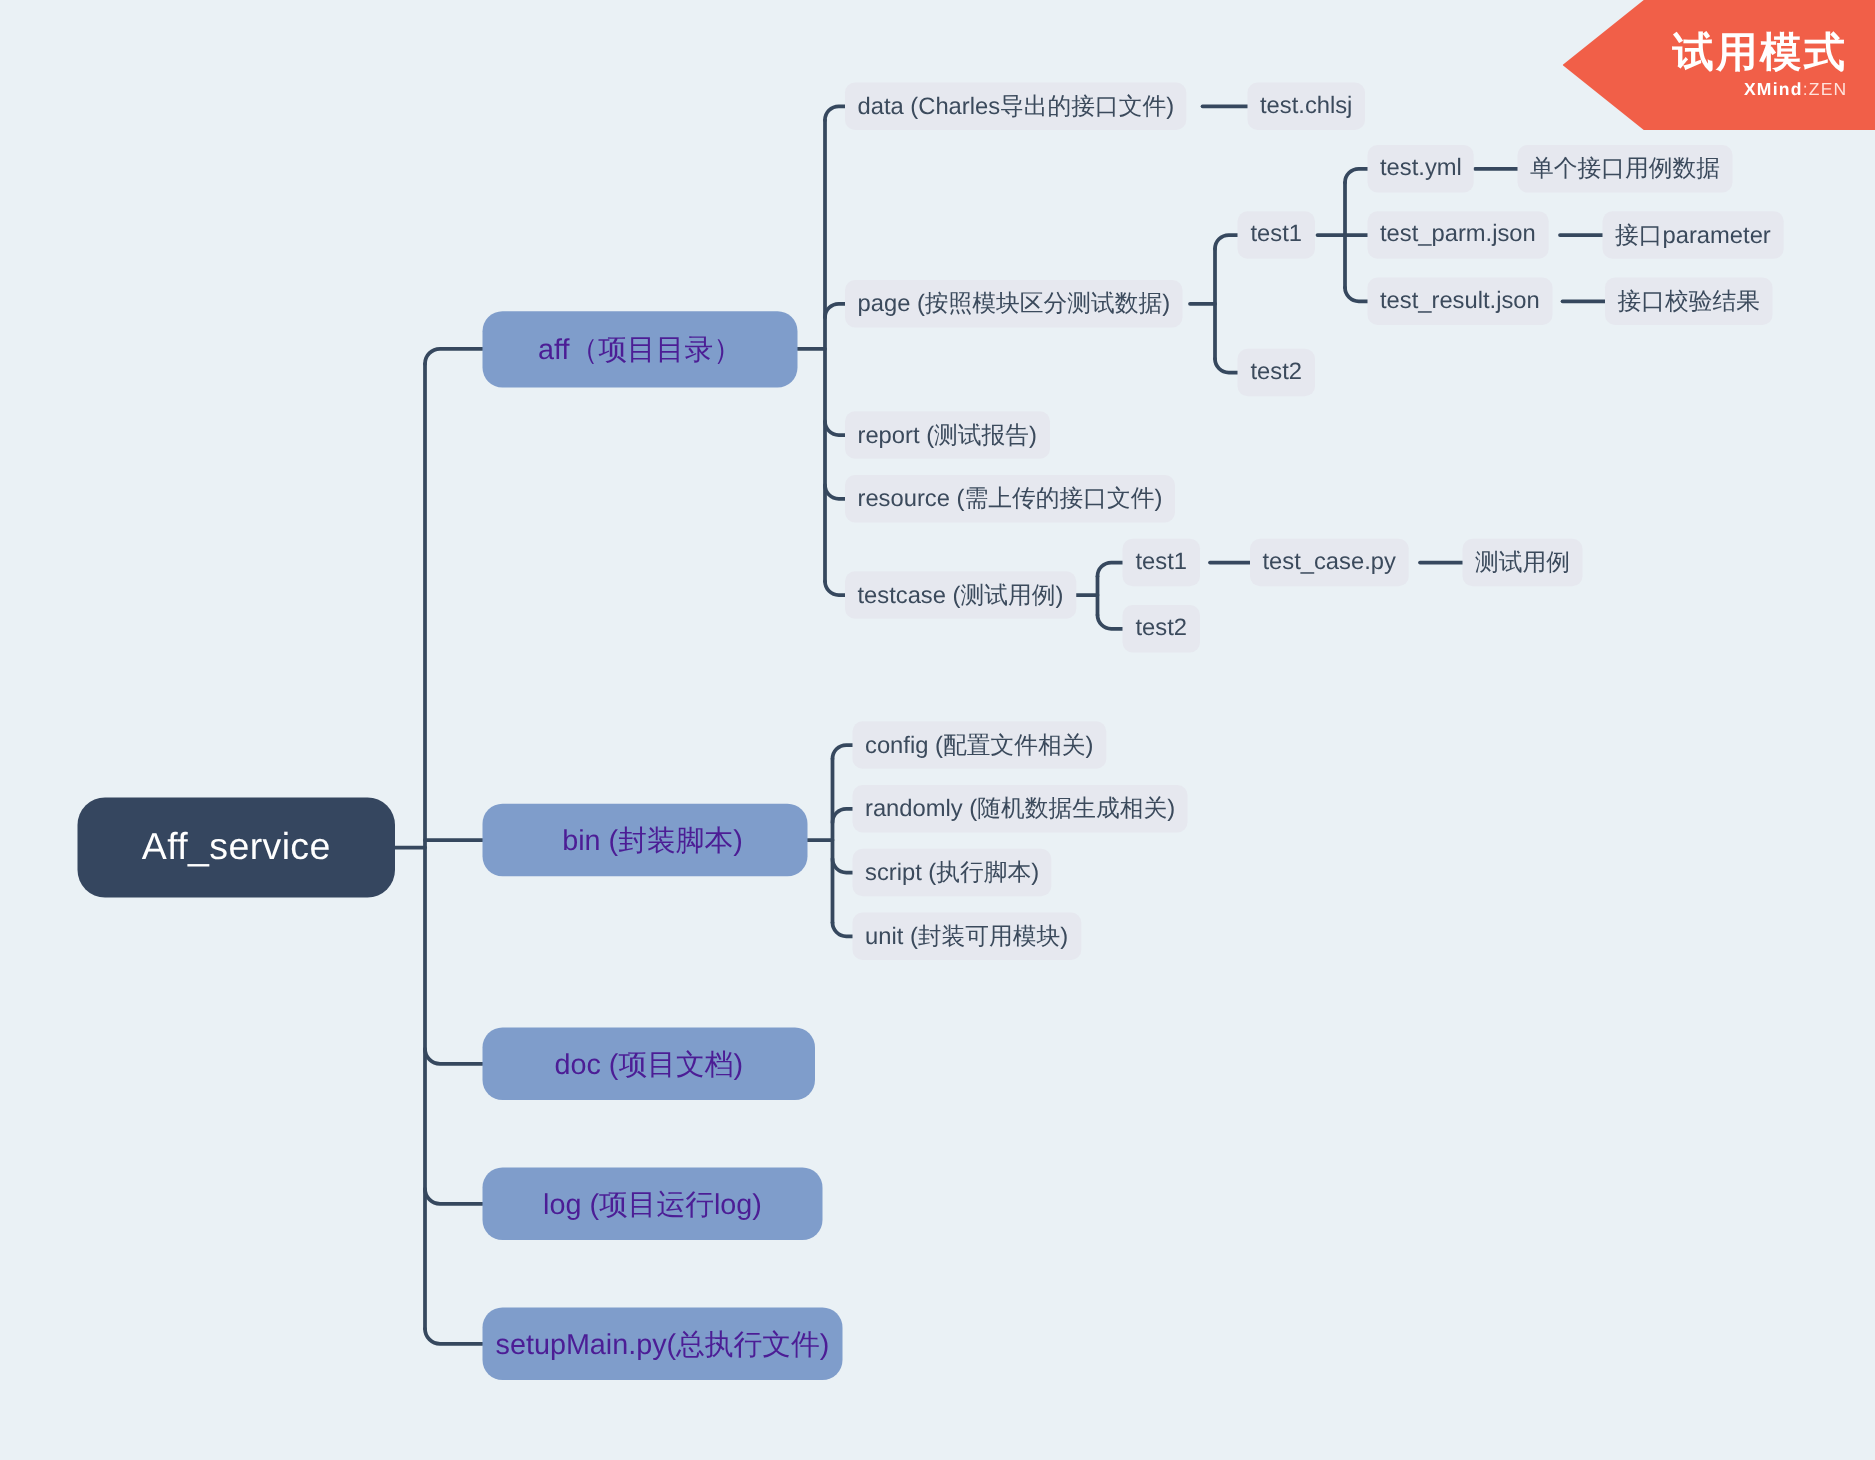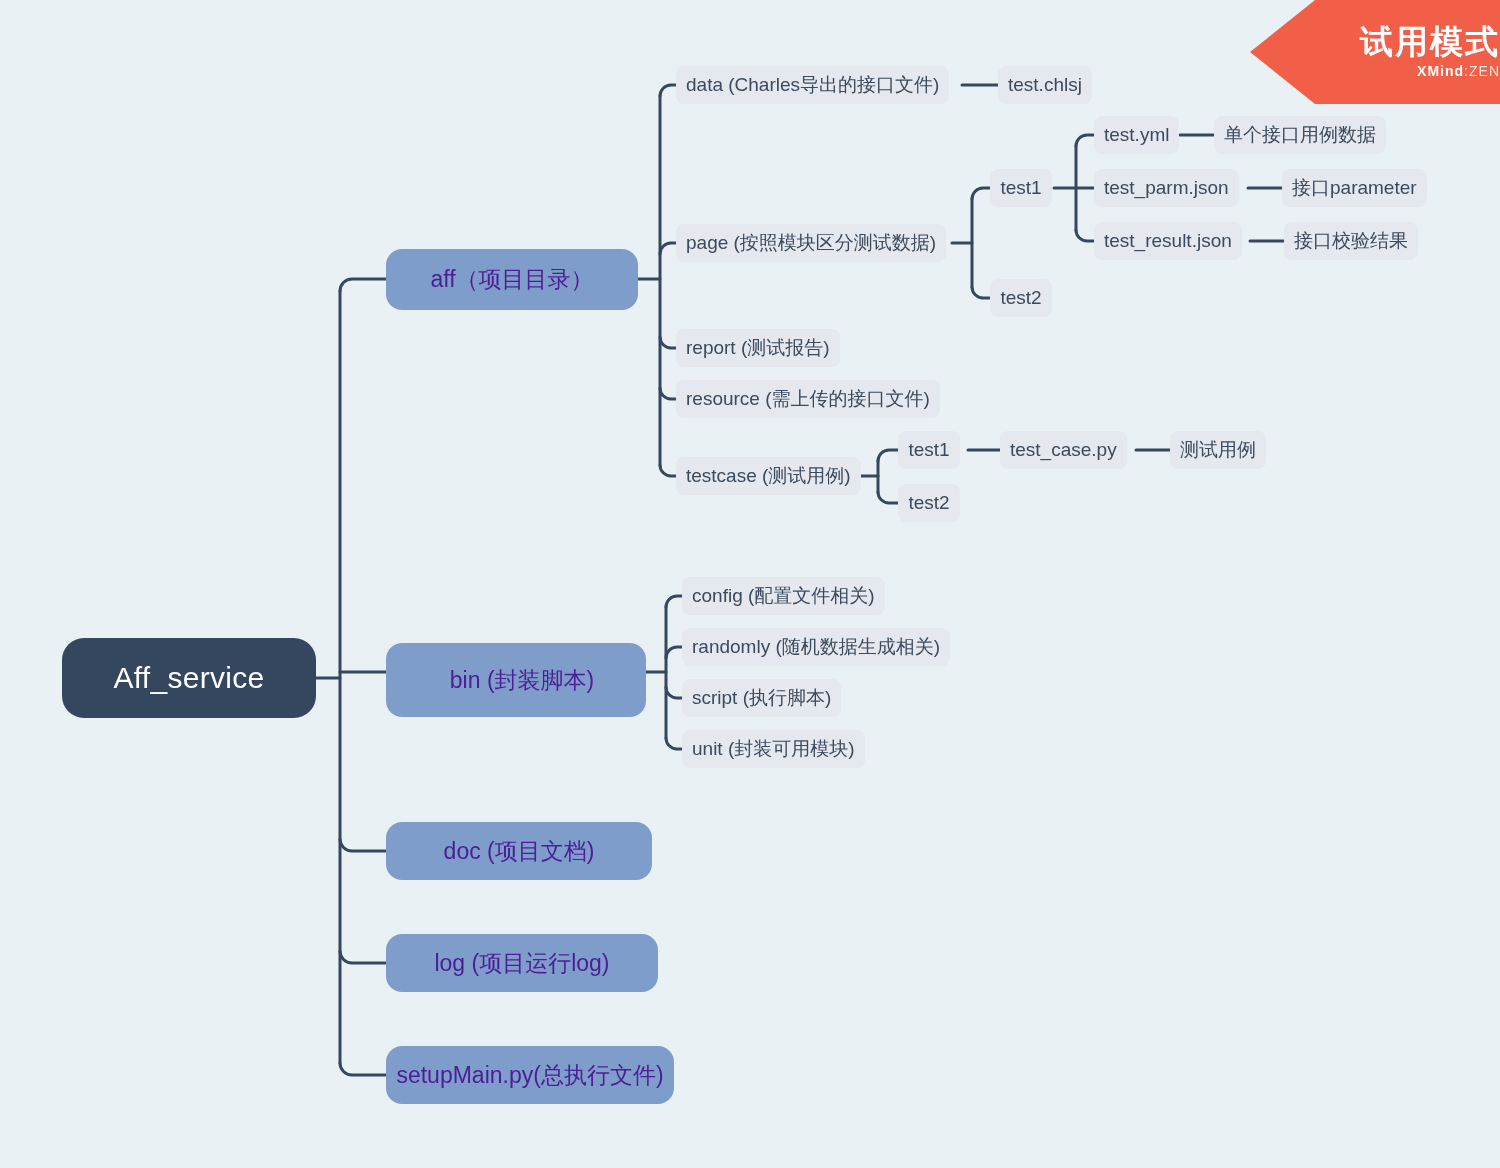--- a/index.html
+++ b/index.html
@@ -71,20 +71,21 @@
     right: 0;
     width: 250px;
     height: 104px;
     background: #f15f48;
     clip-path: polygon(26% 0%, 100% 0%, 100% 100%, 26% 100%, 0% 50%);
     color: #ffffff;
     display: flex;
     flex-direction: column;
     align-items: flex-end;
     justify-content: center;
+    padding-right: 22px;
     box-sizing: border-box;
   }
   #trial-title {
     font-size: 33px;
     font-weight: bold;
     letter-spacing: 2px;
     line-height: 1.05;
   }
   #trial-logo {
     font-size: 14px;
@@ -152,21 +153,21 @@
     <path d="M 666 738 A 11 11 0 0 0 677 749 L 688 749"></path>
   </svg>
 
   <div class="node node-root" style="left:62px; top:638px; width:254px; height:80px;">
     <span>Aff_service</span>
   </div>
 
   <div class="node node-l2" style="left:386px; top:249px; width:252px; height:61px;">
     <span>aff（项目目录）</span>
   </div>
-  <div class="node node-l2" style="left:386px; top:643px; width:260px; height:74px;padding-left:12px;">
+  <div class="node node-l2" style="left:386px; top:643px; width:260px; height:58px;padding-left:12px;">
     <span>bin (封装脚本)</span>
   </div>
   <div class="node node-l2" style="left:386px; top:822px; width:266px; height:58px;">
     <span>doc (项目文档)</span>
   </div>
   <div class="node node-l2" style="left:386px; top:934px; width:272px; height:58px;">
     <span>log (项目运行log)</span>
   </div>
   <div class="node node-l2" style="left:386px; top:1046px; width:288px; height:58px;">
     <span>setupMain.py(总执行文件)</span>

